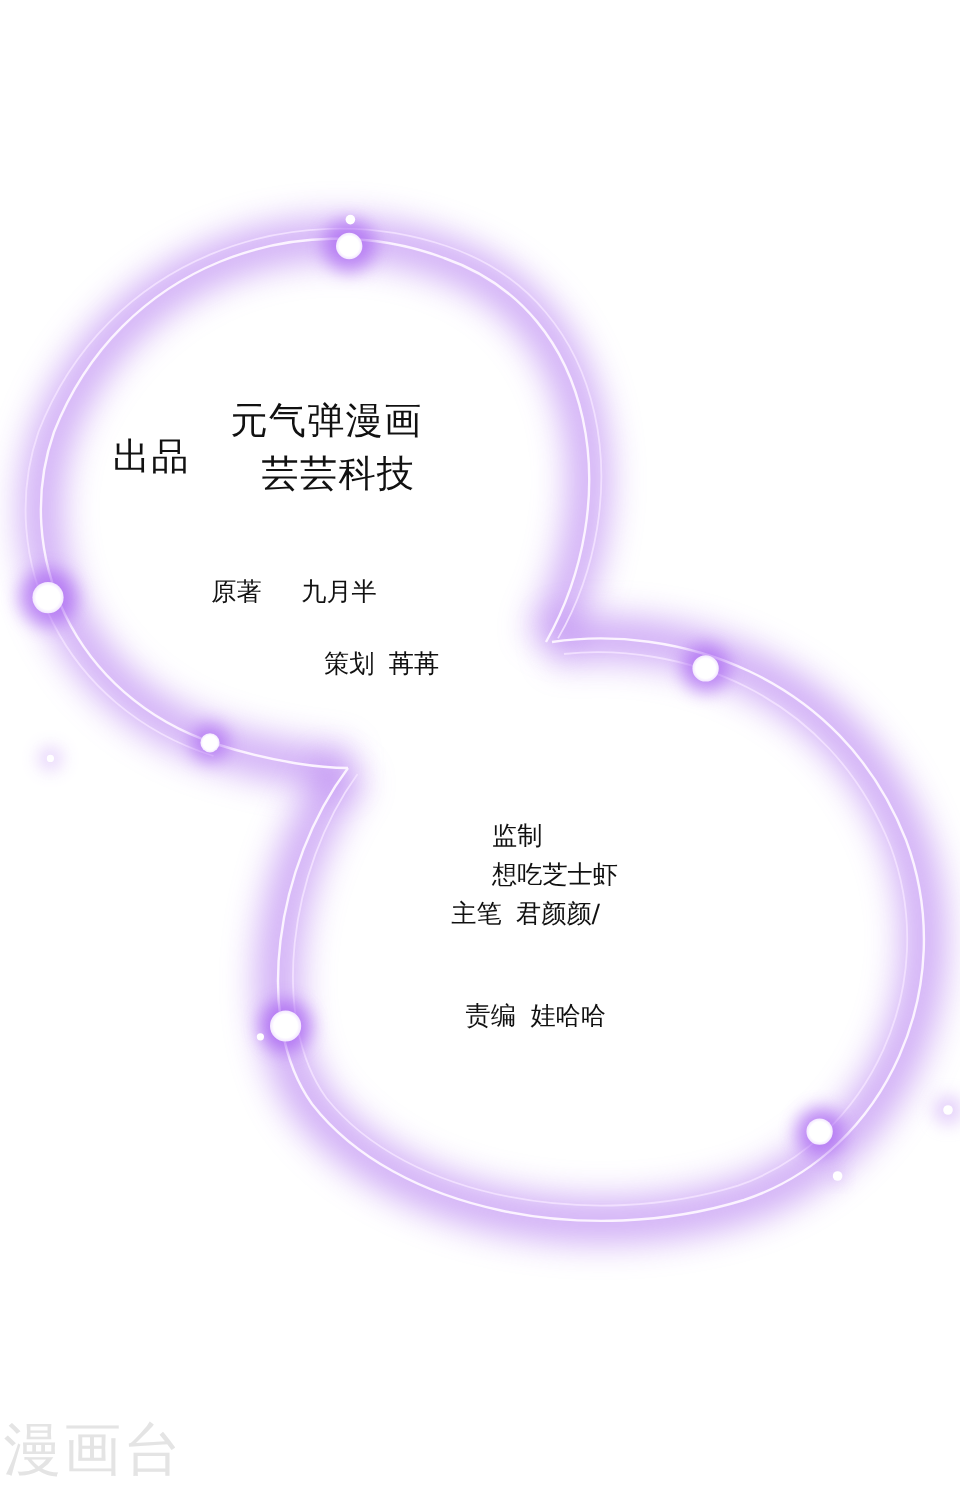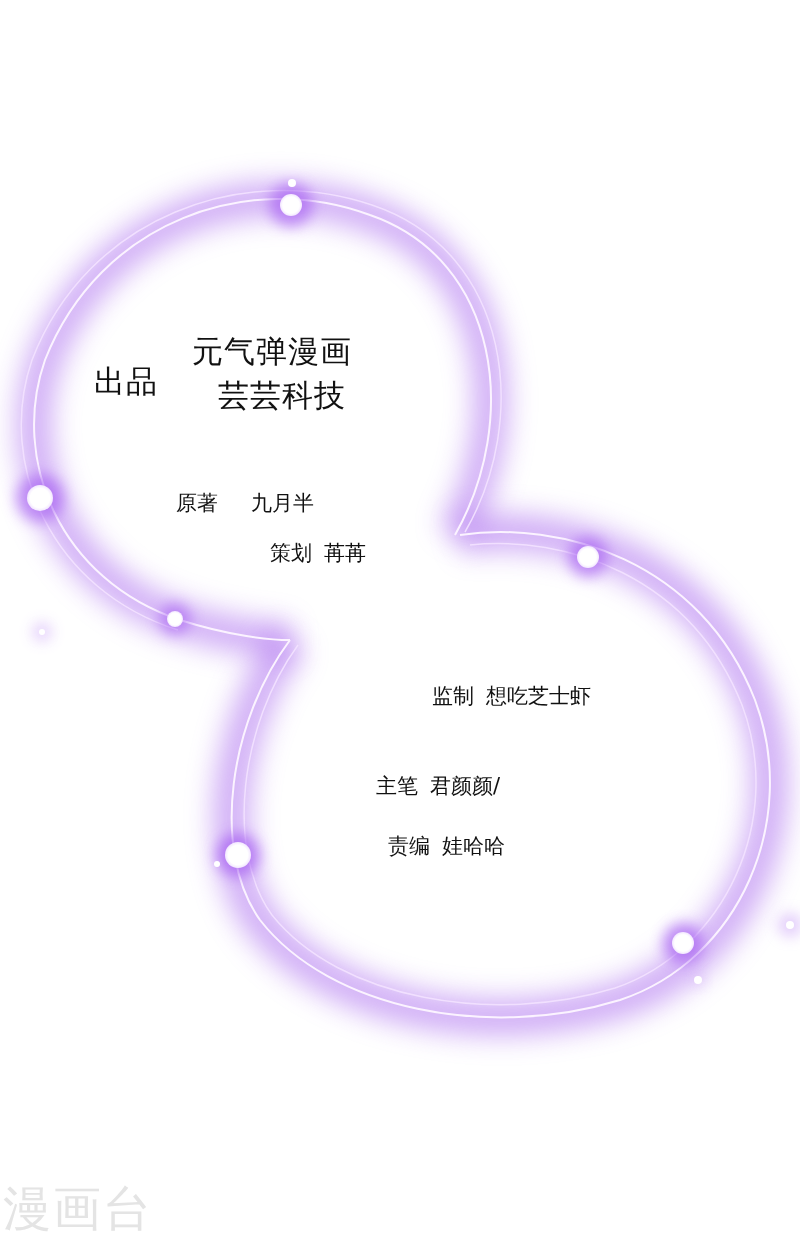--- a/index.html
+++ b/index.html
@@ -37,24 +37,24 @@
     .publisher-2 { left: 190px; top: 380px; margin-left: 28px; }
     .credit {
       position: absolute;
       display: flex;
       gap: 12px;
       font-size: 21px;
       color: #111;
       white-space: nowrap;
       line-height: 1;
     }
-    .credit-original { left: 176px; top: 493px; gap: 33px; }
+    .credit-original { left: 176px; top: 483px; gap: 33px; }
     .credit-planning { left: 270px; top: 543px; align-items: center; }
-    .credit-supervisor { left: 432px; top: 686px; }
-    .credit-artist { left: 376px; top: 776px; }
+    .credit-supervisor { left: 410px; top: 686px; flex-direction: column; }
+    .credit-artist { left: 376px; top: 751px; }
     .credit-editor { left: 388px; top: 836px; }
     .watermark {
       position: absolute;
       left: 3px;
       top: 1184px;
       font-size: 48px;
       color: #e4e4e4;
       letter-spacing: 2px;
       line-height: 1;
       white-space: nowrap;

